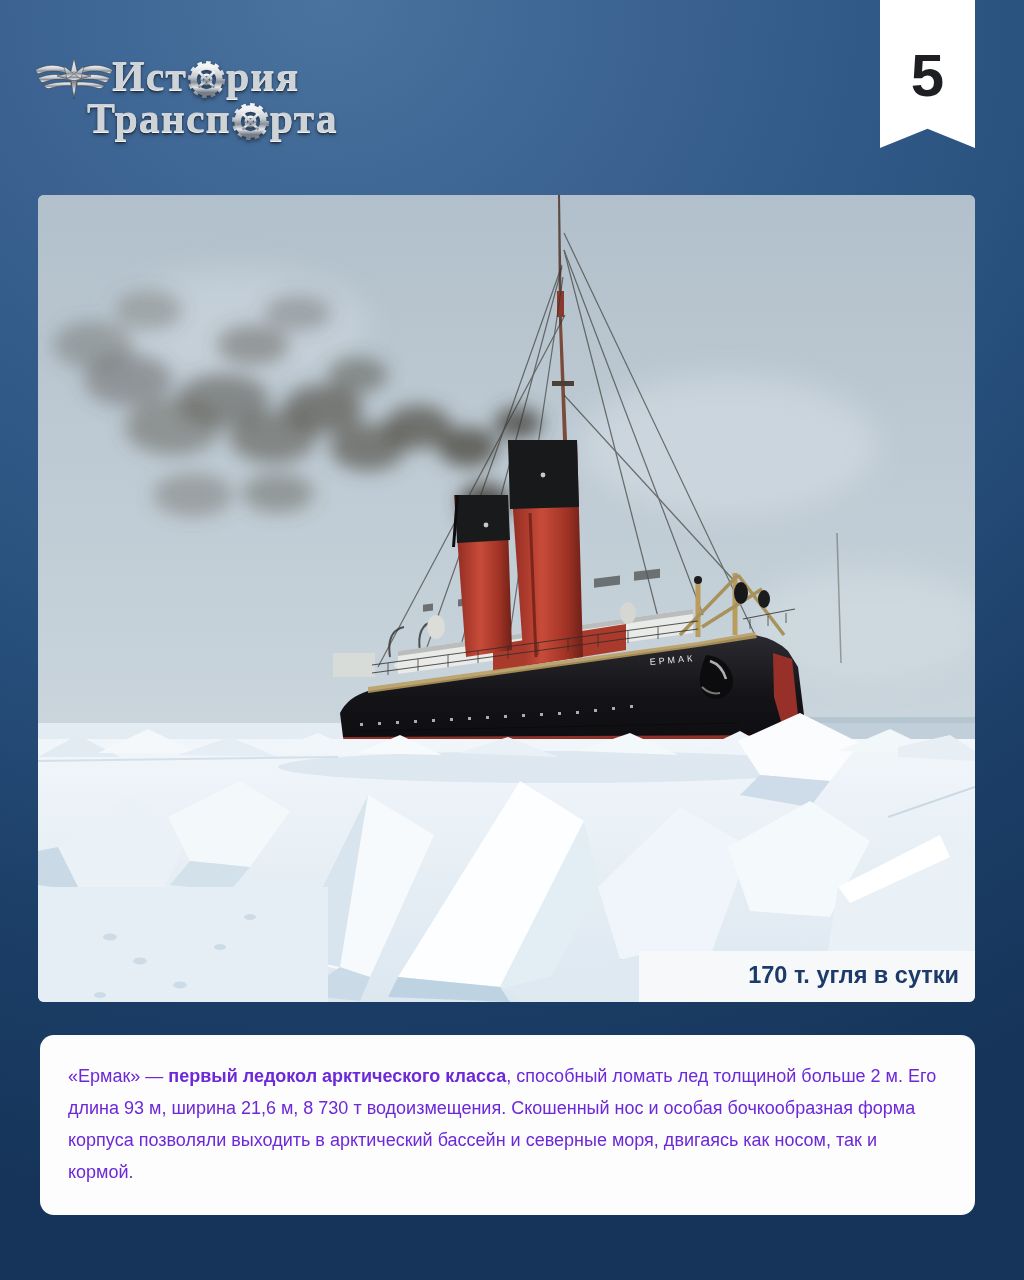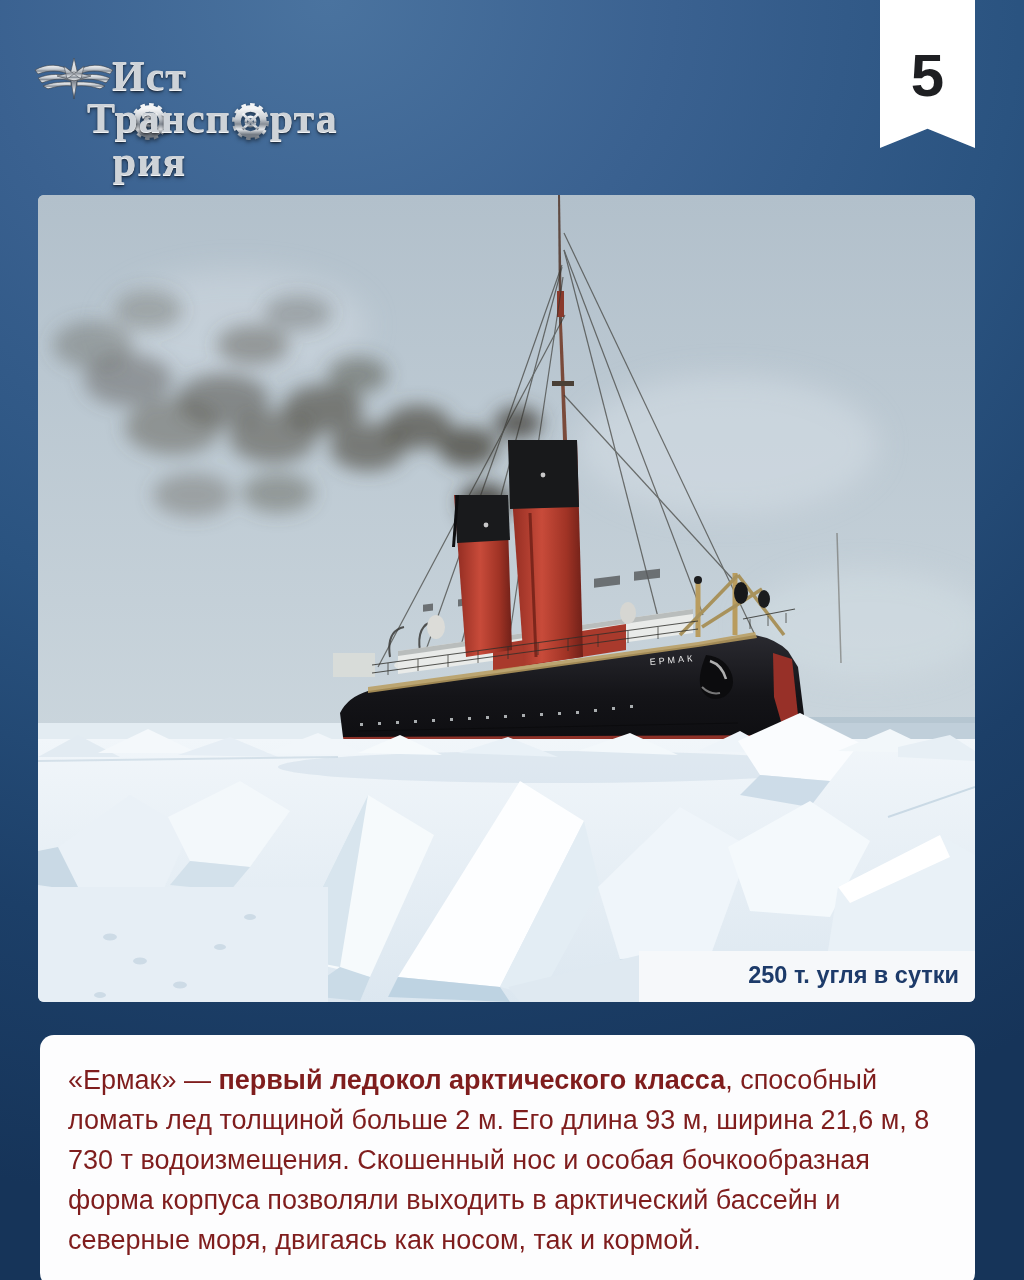--- a/index.html
+++ b/index.html
@@ -8,40 +8,40 @@
     position:relative;width:1024px;height:1280px;overflow:hidden;
     background:radial-gradient(130% 95% at 32% 0%, #4a739f 0%, #3a6190 26%, #2a5380 52%, #1c3f68 78%, #163459 100%);
   }
   
   .logo{position:absolute;left:0;top:0;width:360px;height:160px;}
   .emblem{position:absolute;left:33px;top:57px;width:82px;height:44px;}
   .logo-line{position:absolute;display:flex;align-items:center;
     font-family:"Liberation Serif",serif;font-weight:bold;letter-spacing:1px;
     color:#ced3d8;
     text-shadow:0 1px 0 #f2f4f6, 0 2px 2px rgba(10,14,20,.65), 0 3px 4px rgba(0,0,0,.35);}
-  .logo-line1{left:112px;top:52px;font-size:42px;flex-direction:column;}
+  .logo-line1{left:112px;top:52px;font-size:42px;}
   .logo-line2{left:51px;top:94px;font-size:42px;margin-left:36px;}
   .gear{width:37px;height:37px;margin:0 1px;transform:translateY(3px);
     filter:drop-shadow(0 2px 2px rgba(0,0,0,.5));}
   
   .ribbon{position:absolute;left:880px;top:0;width:95px;height:148px;background:#ffffff;
     clip-path:polygon(0 0,100% 0,100% 100%,50% 87%,0 100%);
     display:flex;justify-content:center;align-items:flex-start;padding-top:46px;box-sizing:border-box;}
   .ribbon .num{font-size:60px;font-weight:bold;color:#1e1f22;line-height:1;}
   
   .photo{position:absolute;left:38px;top:195px;width:937px;height:807px;margin:0;
     border-radius:6px;overflow:hidden;background:#bcc8d2;}
   .photo svg{display:block;width:937px;height:807px;}
   .caption{position:absolute;right:0;bottom:0;width:336px;box-sizing:border-box;
     background:#f6f8fa;padding:10px 16px 12px 14px;text-align:right;
     font-weight:bold;font-size:23.5px;line-height:29px;color:#1d3b6a;}
   
   .card{position:absolute;left:40px;top:1035px;width:935px;box-sizing:border-box;
     background:#fdfdfe;border-radius:14px;padding:25px 28px 27px 28px;}
-  .card p{margin:0;font-size:27px;line-height:40px;color:#7f1d1d;}
+  .card p{margin:0;font-size:18px;line-height:32px;color:#6d28d9;}
   .card span.bold{font-weight:bold;}
 </style>
 </head>
 <body>
 
 <svg width="0" height="0" style="position:absolute" aria-hidden="true">
   <defs>
     <linearGradient id="silver" x1="0" y1="0" x2="0" y2="1">
       <stop offset="0" stop-color="#f4f5f6"></stop>
       <stop offset="0.4" stop-color="#c6cbd1"></stop>
@@ -328,21 +328,21 @@
           <ellipse cx="142" cy="790" rx="7" ry="3.5"></ellipse>
             <ellipse cx="182" cy="752" rx="6" ry="3"></ellipse>
           <ellipse cx="62" cy="800" rx="6" ry="3"></ellipse>
             <ellipse cx="212" cy="722" rx="6" ry="3"></ellipse>
         </g>
         <line x1="850" y1="622" x2="937" y2="592" stroke="#c2d4e1" stroke-width="2" opacity="0.8"></line>
       </g>
     </svg>
 
     <div class="caption">
-      <div>250 т. угля в сутки</div>
+      <div>170 т. угля в сутки</div>
     </div>
   </figure>
 
   <section class="card">
     <p><span>«Ермак» — </span><span class="bold">первый ледокол арктического класса</span><span>, способный ломать лед толщиной больше 2 м. Его длина 93 м, ширина 21,6 м, 8 730 т водоизмещения. Скошенный нос и особая бочкообразная форма корпуса позволяли выходить в арктический бассейн и северные моря, двигаясь как носом, так и кормой.</span></p>
   </section>
 
 </div>
 
 </body></html>

